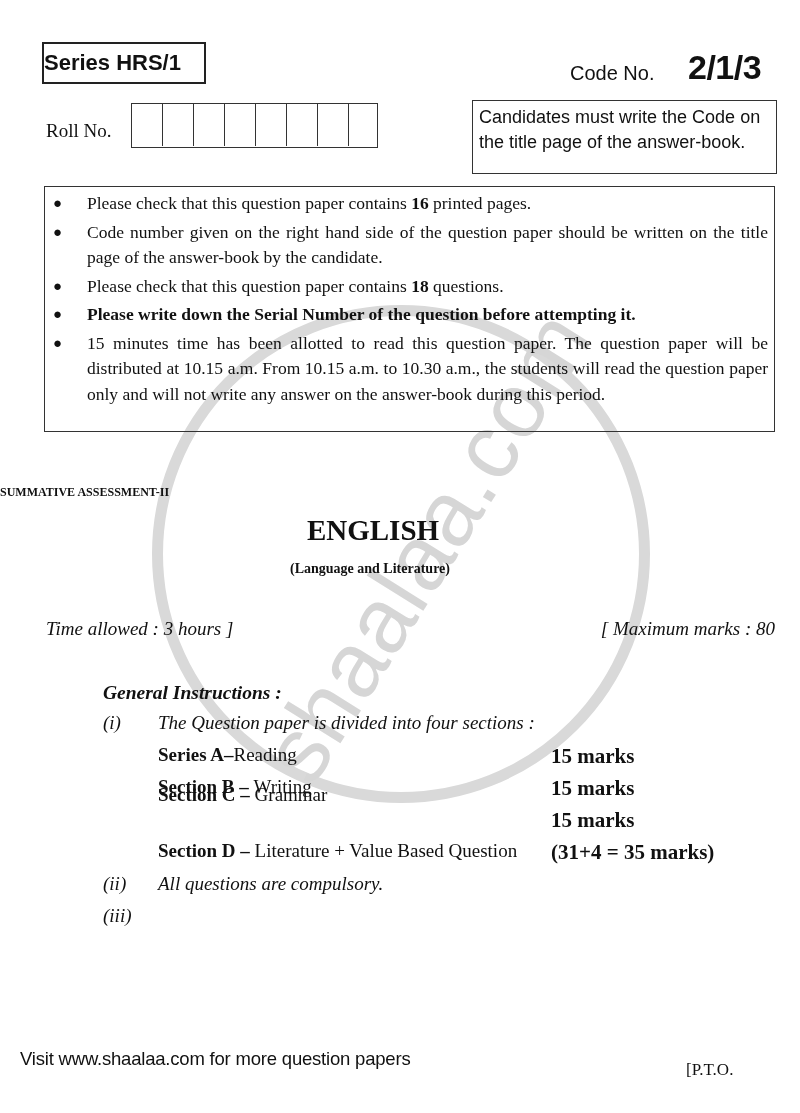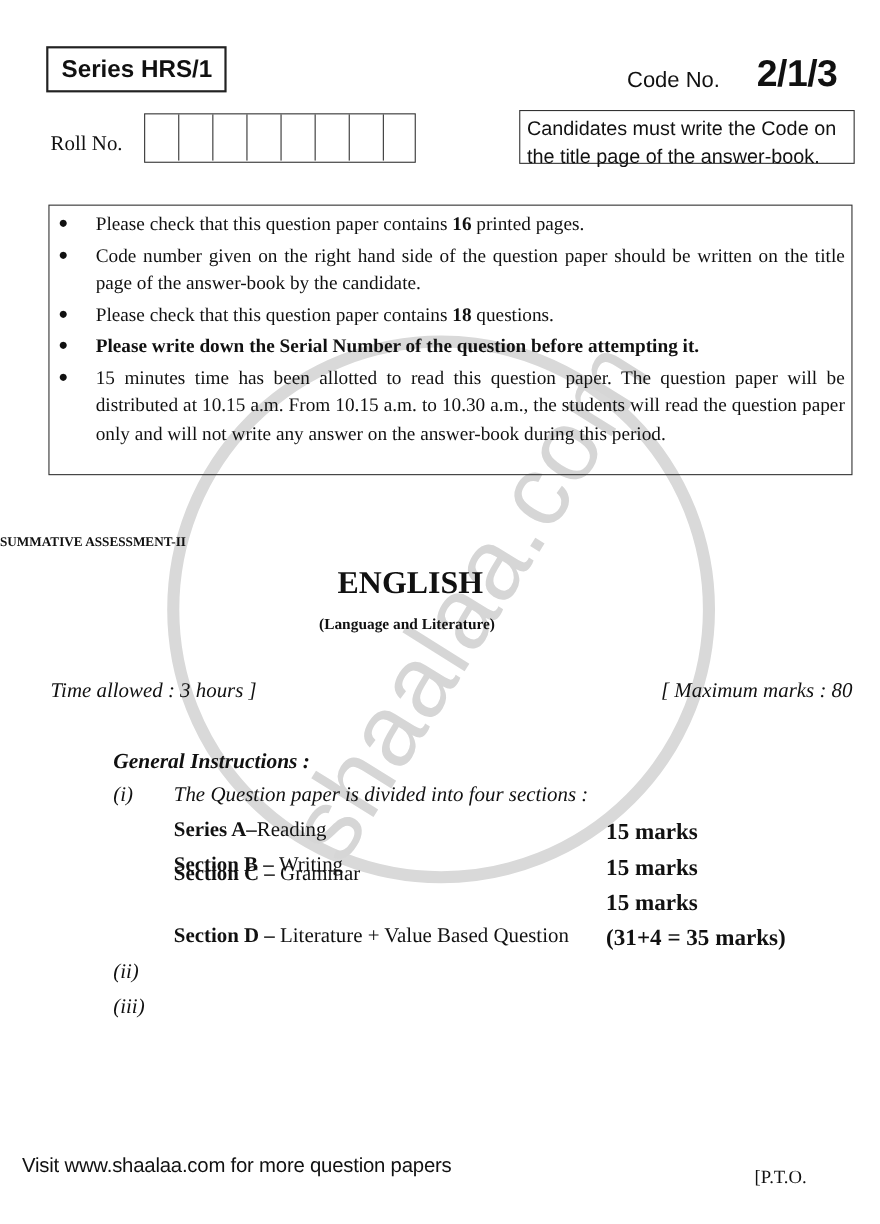--- a/index.html
+++ b/index.html
@@ -20,30 +20,30 @@
       position: absolute; left: 175px; top: 520px; width: 470px;
       transform: rotate(-58deg); transform-origin: center;
       font-family: "Liberation Sans", sans-serif; font-size: 92px; color: #d6d6d6;
       letter-spacing: 1px; text-align: center; z-index: 0; white-space: nowrap;
     }
     .content { position: relative; z-index: 1; }
 
     
     .series-box {
       left: 42px; top: 42px; width: 164px; height: 42px; border: 2px solid #222;
-      box-sizing: border-box; font-size: 22px; font-weight: bold; line-height: 38px; padding-left: 12px;
+      box-sizing: border-box; font-size: 22px; font-weight: bold; line-height: 38px; padding-left: 0;
     }
     .roll-label { left: 46px; top: 120px; font-size: 19px; }
     .roll-boxes { left: 131px; top: 103px; height: 45px; display: flex; border: 1.5px solid #333; box-sizing: border-box; }
     .roll-cell { width: 31px; height: 42px; border-right: 1.5px solid #333; box-sizing: border-box; }
     .roll-cell:last-child { border-right: none; width: 28px; }
     .code-label { left: 570px; top: 62px; font-size: 20px; }
     .code-val { left: 688px; top: 48px; font-size: 34px; font-weight: bold; letter-spacing: -0.5px; }
     .code-box {
-      left: 472px; top: 100px; width: 305px; height: 49px; border: 1.5px solid #333; box-sizing: border-box;
+      left: 472px; top: 100px; width: 305px; height: 74px; border: 1.5px solid #333; box-sizing: border-box;
       font-size: 18px; line-height: 25px; padding: 4px 0 16px 6px;
     }
 
     
     .instr-box {
       left: 44px; top: 186px; width: 731px; height: 246px; border: 1.5px solid #333; box-sizing: border-box;
       padding: 4px 6px 0 6px;
     }
     .bullet { display: flex; font-size: 17.5px; line-height: 25.5px; margin-bottom: 3px; }
     .bullet .dot { width: 34px; flex: none; font-size: 15px; padding-left: 2px; }
@@ -141,20 +141,21 @@
   <div class="marks" style="top:776px;">15 marks</div>
 
   <div class="sec" style="top:784px;text-align:right;"><b>Section C</b><span style="font-weight:bold;white-space:pre"> – </span><span>Grammar</span></div>
   <div class="marks" style="top:808px;">15 marks</div>
 
   <div class="sec" style="top:840px;"><b>Section D</b><span style="font-weight:bold;white-space:pre"> – </span><span>Literature + Value Based Question</span></div>
   <div class="marks" style="top:840px;">(31+4 = 35 marks)</div>
 
   <div class="row" style="top:873px;">
     <span class="num">(ii)</span>
+    <span class="ital">All questions are compulsory.</span>
   </div>
   <div class="row" style="top:905px;">
     <span class="num">(iii)</span>
   </div>
 
   <div class="abs pto">[P.T.O.</div>
   <div class="abs footer">Visit www.shaalaa.com for more question papers</div>
 </div>
 
 </body></html>

